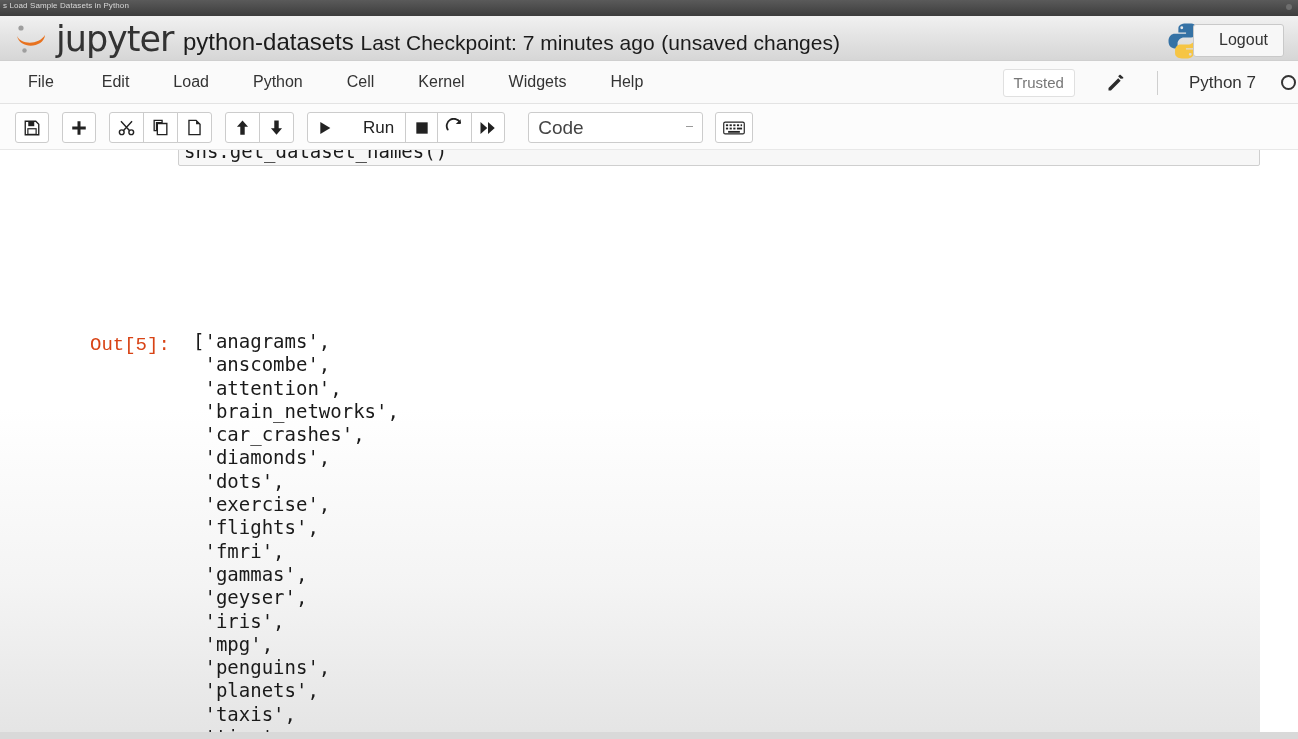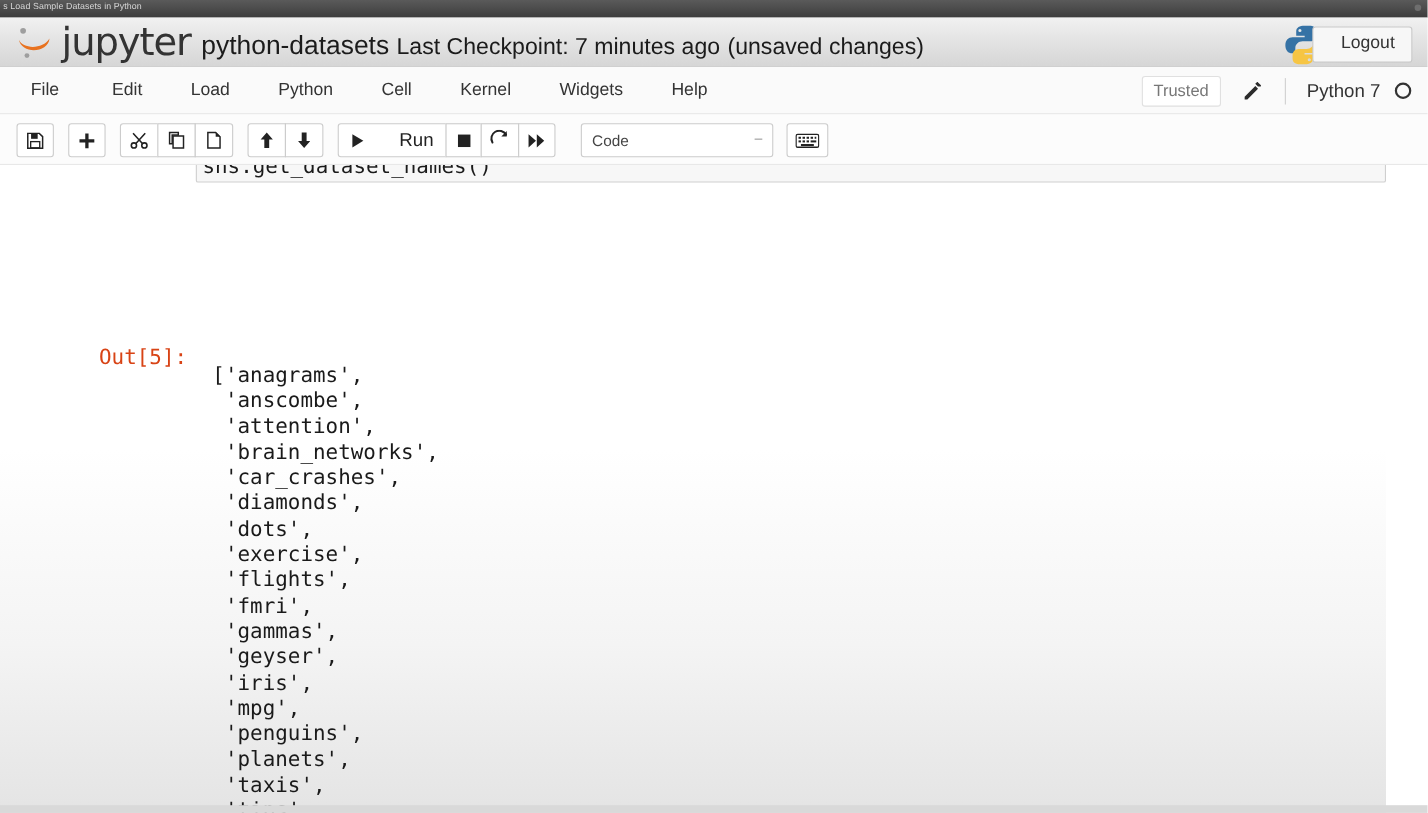--- a/index.html
+++ b/index.html
@@ -62,21 +62,21 @@
   
   .menubar {
     position: absolute; top: 61px; left: 0; width: 1298px; height: 43px;
     background: #fafafa; border-bottom: 1px solid #e3e3e3;
   }
   .menu-items { position:absolute; left: 28px; top: 0; height: 40px; display:flex; align-items:center; }
   .menu-item {
     font-size: 16px; color: #333; padding: 0 22px; cursor: pointer; line-height: 43px;
   }
   .menu-item:first-child { padding-left: 0; padding-right: 26px; }
-  .menu-right { position:absolute; right: 13px; top:0; height:43px; display:flex; align-items:center; gap: 4px; justify-content: flex-end; }
+  .menu-right { position:absolute; right: 0; top:0; height:43px; display:flex; align-items:center; gap: 16px; justify-content: flex-end; }
   .trusted {
     font-size: 15px; color: #777; border: 1px solid #e0e0e0; background: #fff;
     padding: 4px 10px 5px 10px; border-radius: 3px; cursor:pointer;
   }
   .pencil-btn { margin-left: 14px; cursor: pointer; display:flex; align-items:center; }
   .menu-sep { width:1px; height:24px; background:#cfcfcf; margin: 0 15px; }
   .kernel-name { font-size: 17px; color: #333; cursor:pointer; }
   .kernel-circle {
     width: 15px; height: 15px; border: 2px solid #333; border-radius: 50%;
     margin-left: 9px; margin-right: 2px; background: transparent;
@@ -99,21 +99,21 @@
   .tb-group .tb-btn:last-child { border-radius: 0 3px 3px 0; }
   .tb-group .tb-btn:only-child { border-radius: 3px; }
   .tb-btn.run { padding: 0 11px 0 9px; gap: 7px; }
   .tb-btn .lbl { font-size: 17px; color: #222; margin-left: 23px; }
   .tb-select {
     height: 31px; width: 175px; background: #fff; border: 1px solid #cccccc;
     border-radius: 3px; margin-left: 10px; margin-right: 12px;
     display:flex; align-items:center; padding: 0 9px; cursor:pointer;
     position: relative;
   }
-  .tb-select .sel-val { font-size: 14px; color: #444; }
+  .tb-select .sel-val { font-size: 19px; color: #444; }
   .tb-select .caret {
     position:absolute; right: 9px; top: 13px; width:7px; height:1px; background:#9a9a9a;
   }
 
   
   .nb-body {
     position: absolute; top: 150px; left: 0; width: 1260px; height: 589px;
     background: linear-gradient(to bottom, #ffffff 0%, #ffffff 44%, #f4f4f4 74%, #e4e4e4 100%);
     overflow: hidden;
   }
@@ -126,22 +126,22 @@
     background: #f7f7f7; border: 1px solid #cfcfcf; border-bottom: 1px solid #cfcfcf;
     border-radius: 2px; overflow: hidden;
   }
   .cell-clipped .code {
     position:absolute; left: 5px; top: -3px;
     font-size: 19px; color: #1a1a1a; white-space: pre;
   }
 
   
   .out-prompt {
-    position: absolute; left: 90px; top: 164px;
-    font-size: 19px; color: #d84315; white-space: pre;
+    position: absolute; left: 90px; top: 184px;
+    font-size: 19px; color: #d84315; white-space: pre; font-family: Liberation Mono, monospace;
   }
   .out-body {
     position: absolute; left: 193px; top: 180px;
     font-size: 19px; color: #1a1a1a; line-height: 23.3px; white-space: pre;
   }
   
   .page-bottom {
     position:absolute; left:0; bottom:0; width:1298px; height:7px; background:#d9d9d9;
   }
   .scroll-track {

